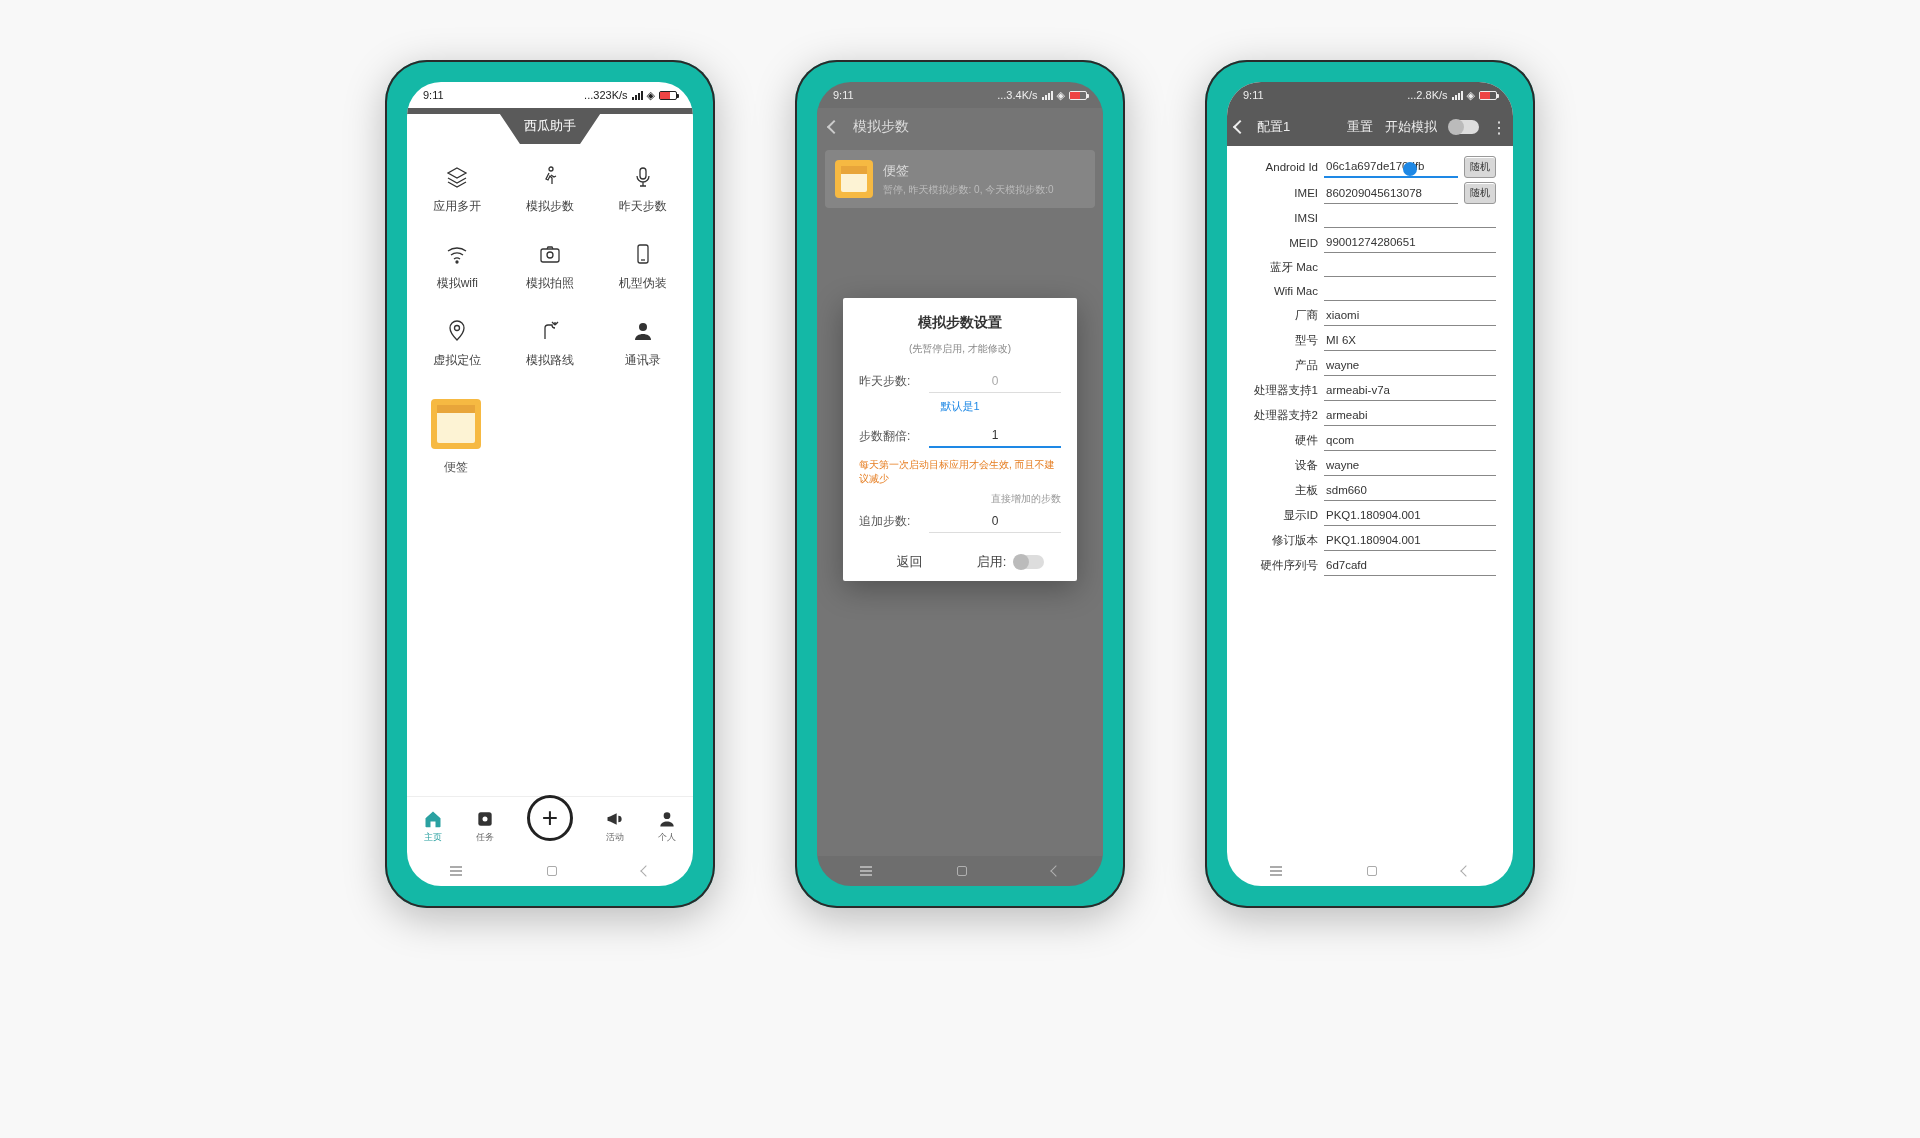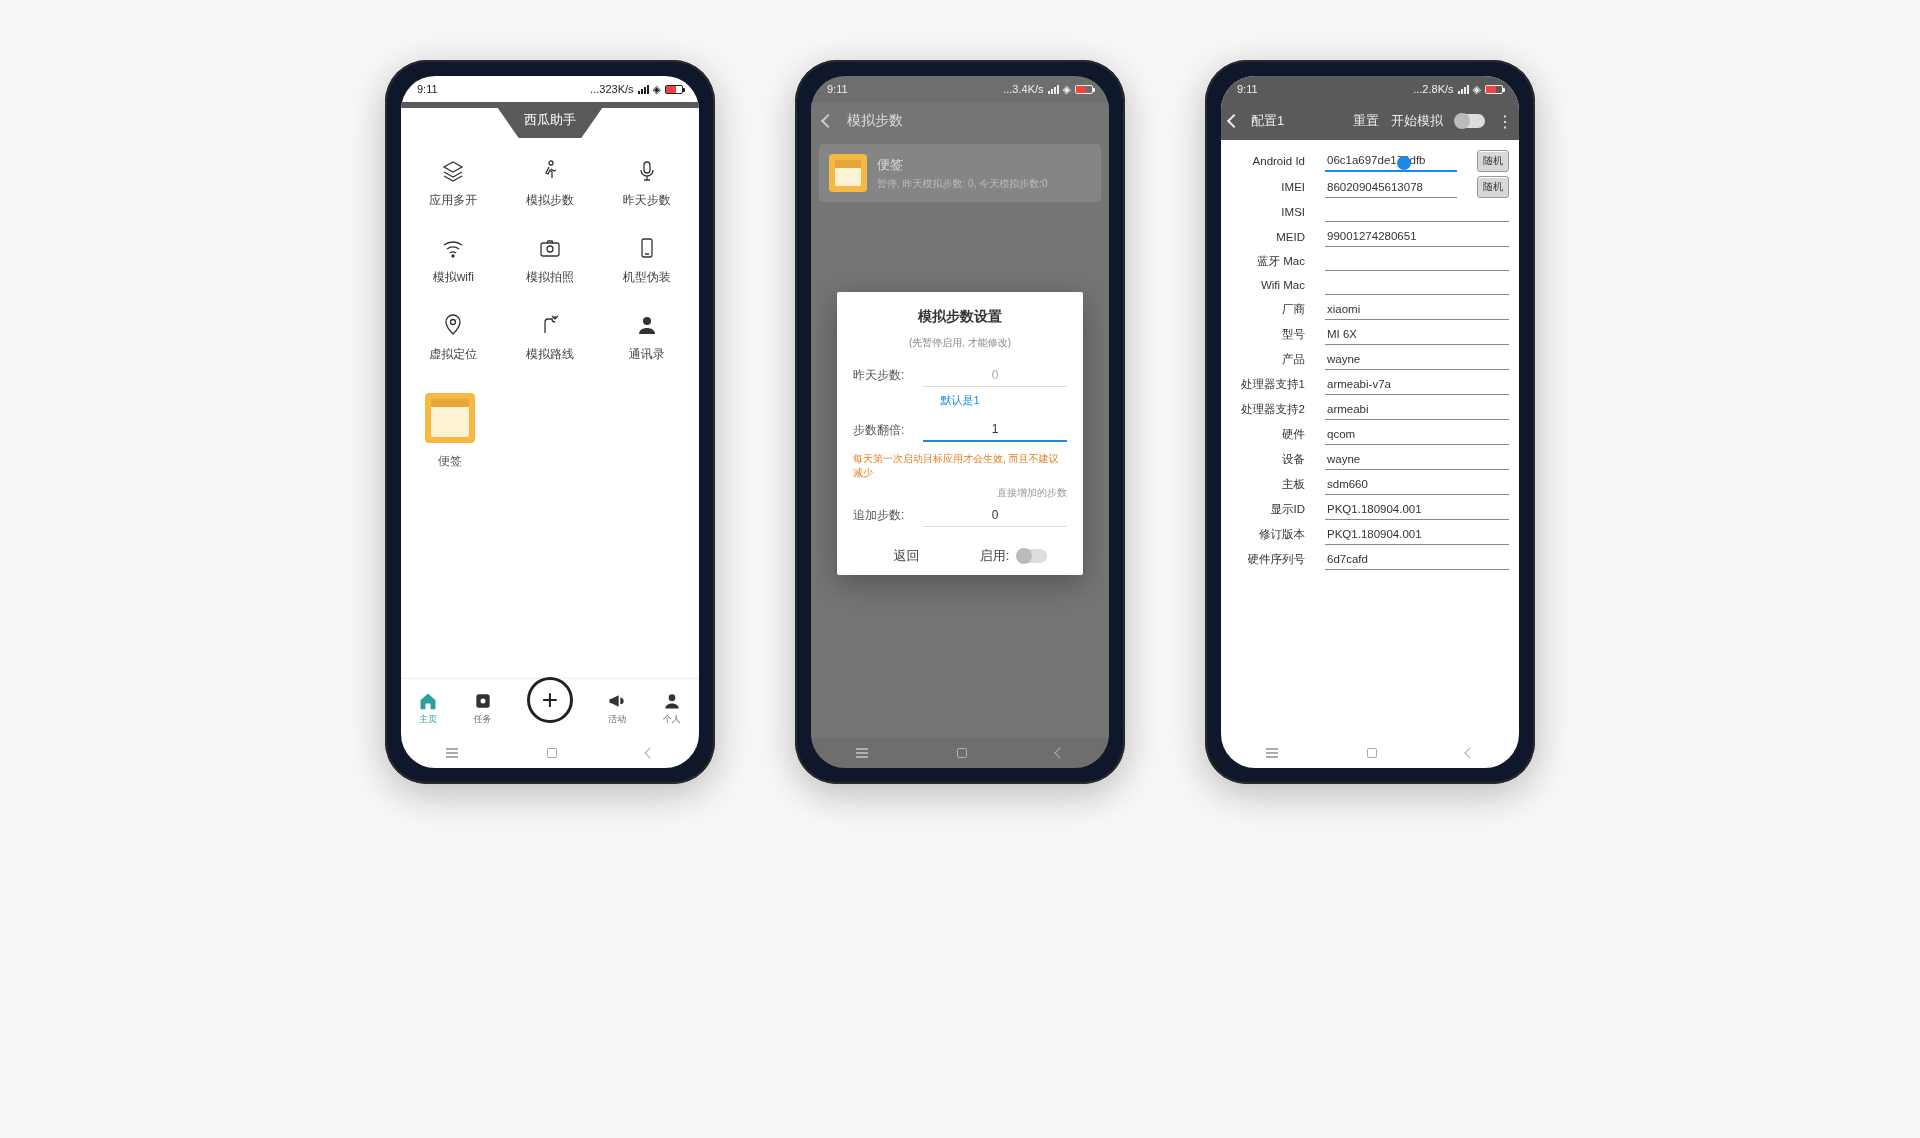--- a/index.html
+++ b/index.html
@@ -7,24 +7,24 @@
   background: #f8f8f8;
   font-family: -apple-system, "PingFang SC", "Microsoft YaHei", sans-serif;
   display: flex;
   justify-content: center;
   align-items: flex-start;
   gap: 80px;
   padding: 60px 40px;
 }
 .phone {
   width: 330px;
-  height: 724px;
-  background: #0f172a;
+  height: 848px;
+  background: #14b8a6;
   border-radius: 42px;
-  padding: 16px;
+  padding: 22px;
   box-shadow: 0 10px 40px rgba(0,0,0,.25),
     inset 0 0 0 2px #2a2a2a;
   position: relative;
 }
 .screen {
   width: 100%; height: 100%;
   background: #fff;
   border-radius: 34px;
   overflow: hidden;
   position: relative;
@@ -115,21 +115,21 @@
 .dlg-actions .ret{flex:1;text-align:center;font-size:13px;color:#444;}
 .dlg-actions .en{flex:1;display:flex;align-items:center;justify-content:center;gap:8px;font-size:13px;color:#444;}
 .toggle{width:30px;height:14px;background:#ddd;border-radius:8px;position:relative;}
 .toggle:before{content:"";position:absolute;width:16px;height:16px;background:#bbb;border-radius:50%;left:-1px;top:-1px;}
 
 
 .p3-header{height:38px;background:#5a5a5a;color:#eee;display:flex;align-items:center;padding:0 8px;gap:12px;font-size:13px;}
 .p3-header .sp{flex:1;}
 .p3-header .dots{font-size:16px;letter-spacing:-2px;}
 .p3-body{flex:1;overflow-y:auto;padding:6px 10px 0;}
-.field{display:flex;align-items:center;margin:4px 0;gap:20px;}
+.field{display:flex;align-items:center;margin:4px 7px;gap:6px;}
 .field .fk{width:74px;text-align:right;font-size:11.5px;color:#333;flex-shrink:0;}
 .field .fv{flex:1;font-size:11.5px;color:#333;border-bottom:1px solid #888;padding:4px 2px;min-height:20px;}
 .field .fv.hi{border-bottom:2px solid #1e88e5;}
 .rand-btn{font-size:10px;background:#d8d8d8;border:1px solid #999;border-radius:3px;padding:3px 5px;color:#333;box-shadow:inset 0 1px 0 #fff;}
 .slider-dot{width:14px;height:14px;background:#1e88e5;border-radius:50%;position:absolute;}
 </style>
 </head>
 <body>
 
 <div class="phone">

